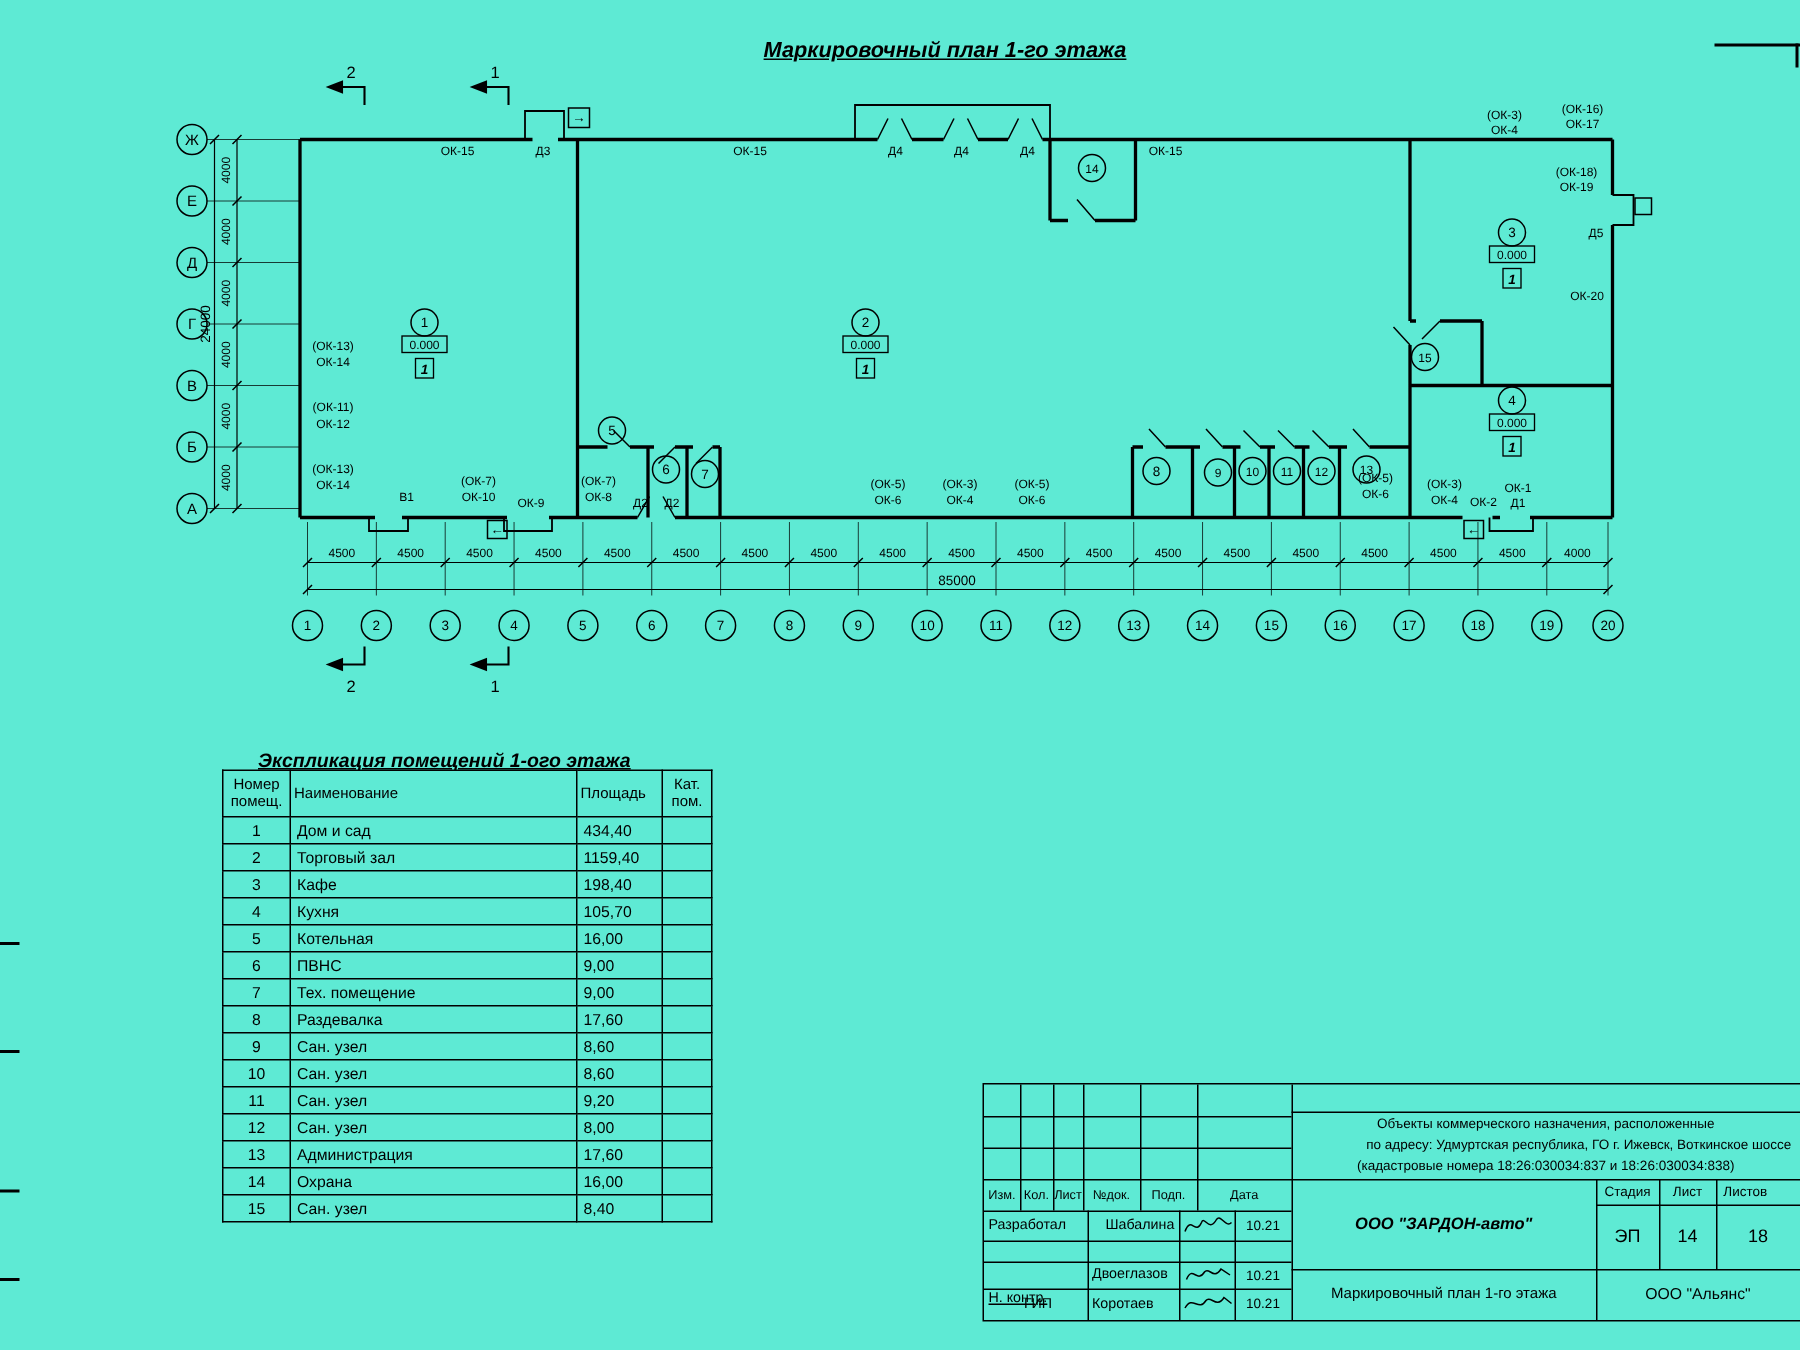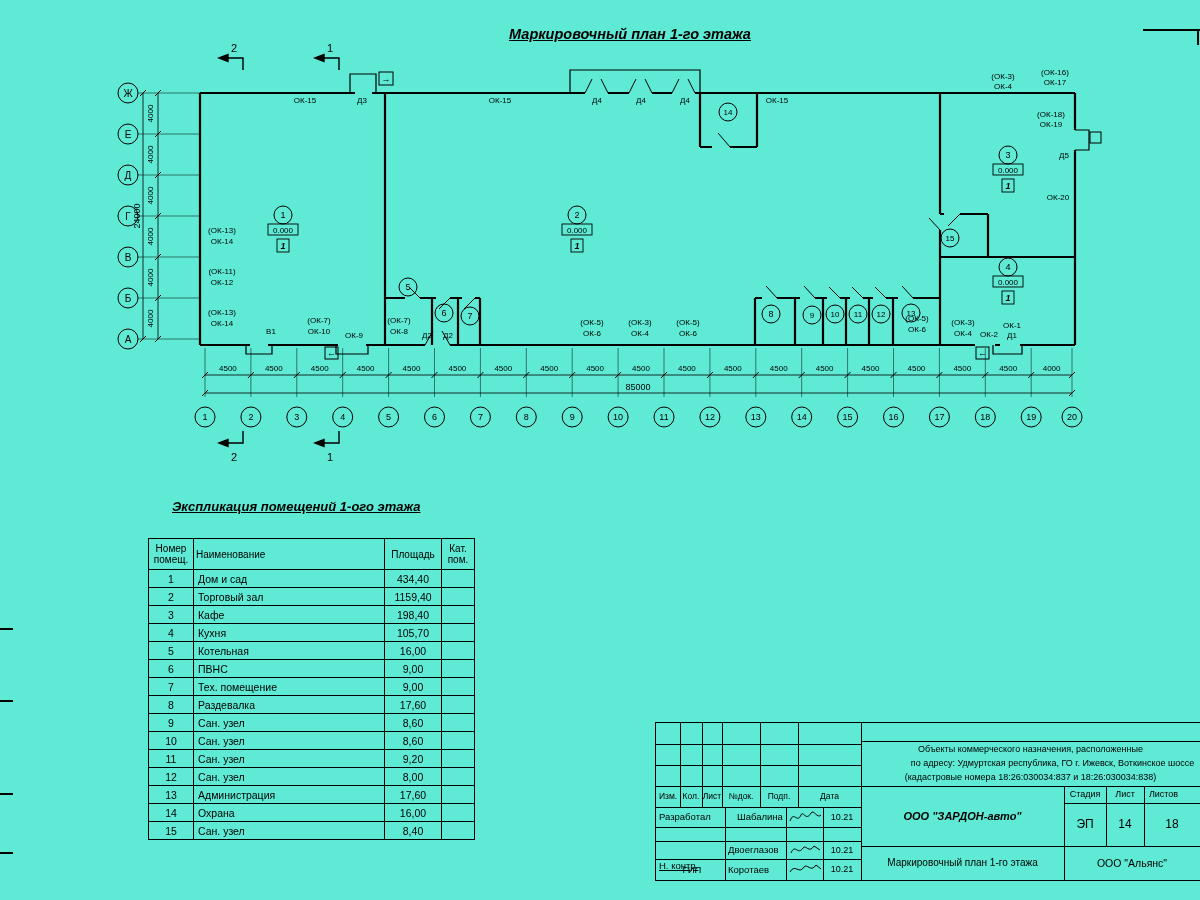--- a/index.html
+++ b/index.html
@@ -10,27 +10,27 @@
   .sheet-title{position:absolute;left:400px;top:26px;width:460px;text-align:center;
     font-size:14.5px;font-weight:bold;font-style:italic;text-decoration:underline;}
 
   .plan-svg{position:absolute;left:0;top:0;}
   .plan-svg text{font-family:"Liberation Sans",sans-serif;fill:#000;text-anchor:middle;}
   .t8{font-size:8px;} .t9{font-size:9px;} .t10{font-size:10px;} .t11{font-size:11px;}
   .it{font-style:italic;font-weight:bold;}
 
   .expl-title{position:absolute;left:172px;top:499px;font-size:13px;font-weight:bold;
     font-style:italic;text-decoration:underline;}
-  .expl{position:absolute;left:148px;top:538px;border-collapse:collapse;
+  .expl{position:absolute;left:148px;top:513px;border-collapse:collapse;
     font-size:10.5px;padding-left:43px;}
   .expl th,.expl td{border:1px solid #000;padding:0 4px;height:17px;}
   .expl th{font-size:10px;font-weight:normal;white-space:pre-line;height:30px;padding:0 2px;}
   .c-num{width:36px;text-align:center;}
   .c-name{width:182px;text-align:left;}
-  .c-area{width:48px;text-align:center;}
+  .c-area{width:48px;text-align:left;}
   .c-cat{width:24px;text-align:center;}
   .blank-cell{border-left:none !important;border-bottom:none !important;}
   .total-lbl{text-align:right;font-weight:normal;}
 
   .tb{position:absolute;left:655px;top:722px;width:544px;height:157px;
     border:1.8px solid #000;font-size:9.5px;}
   .tb .hl,.tb .vl{position:absolute;background:#000;}
   .tb .hl{height:1px;}
   .tb .vl{width:1px;}
   .tb .cell{position:absolute;overflow:hidden;text-align:center;}

